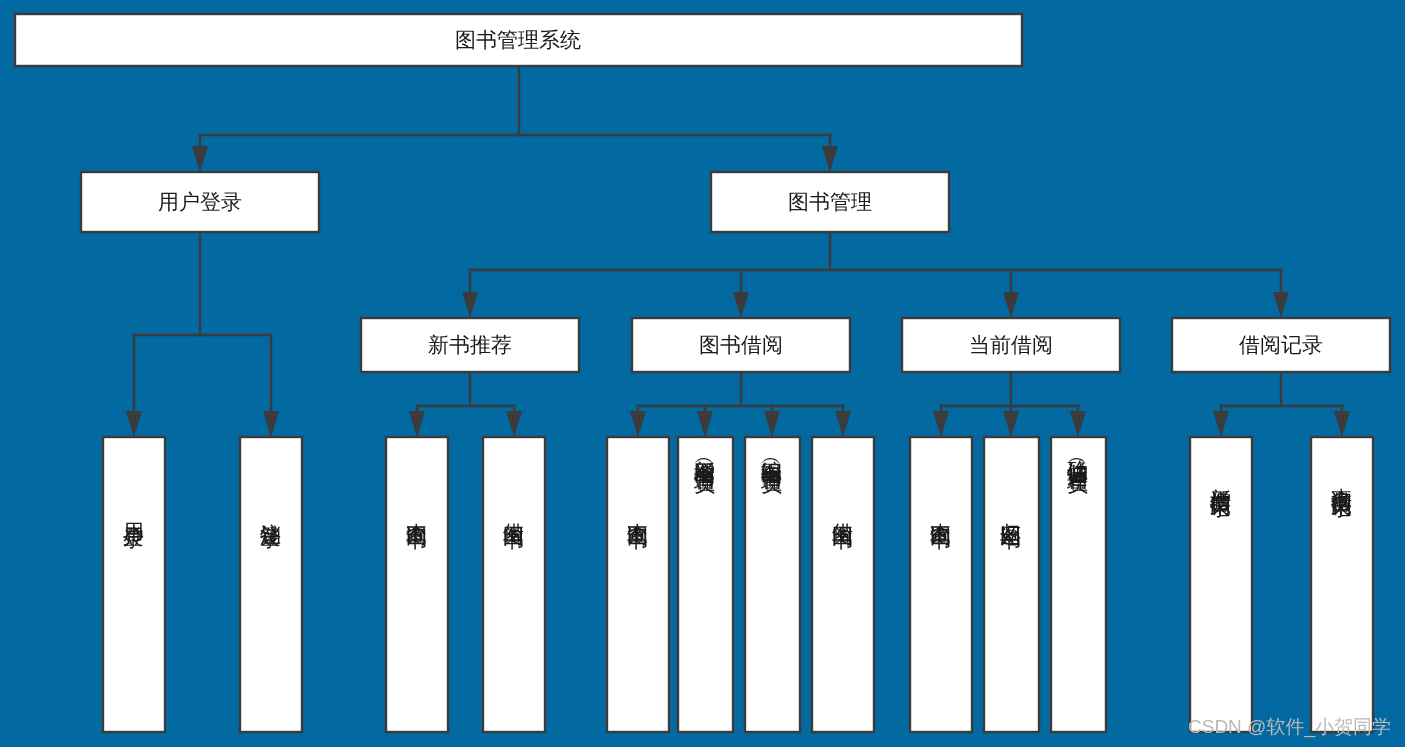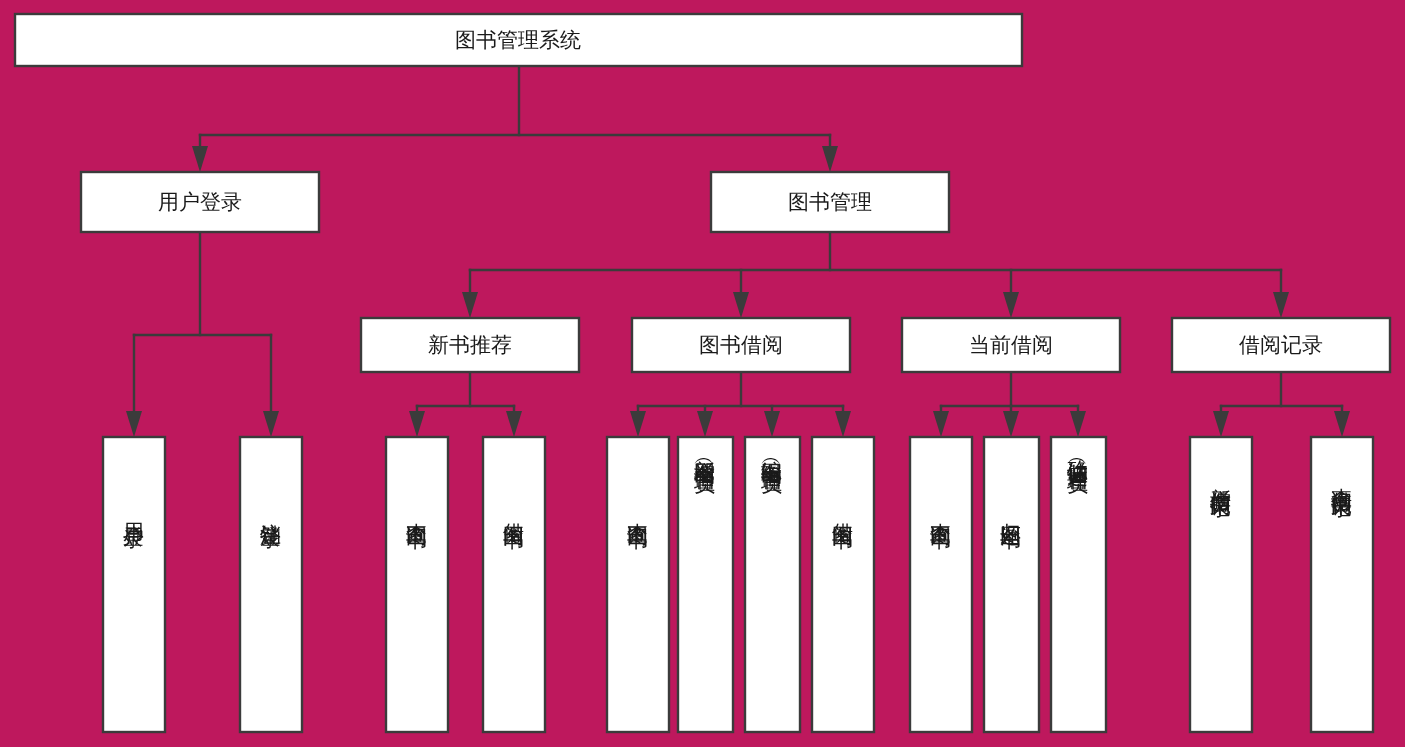--- a/index.html
+++ b/index.html
@@ -7,21 +7,21 @@
     padding: 0;
     background: #ffffff;
   }
   body {
     font-family: "Liberation Sans", "DejaVu Sans", sans-serif;
   }
   #diagram-root {
     position: relative;
     width: 1405px;
     height: 747px;
-    background: #be185d;
+    background: #0369a1;
     overflow: hidden;
   }
   svg.diagram-canvas {
     position: absolute;
     left: 0;
     top: 0;
     width: 1405px;
     height: 747px;
   }
   .node-box {
@@ -234,14 +234,15 @@
       <rect class="node-box" x="1190" y="437" width="62" height="295"></rect>
       <text class="node-label-v" x="1221" y="477">新增借阅记录</text>
     </g>
     <g>
       <rect class="node-box" x="1311" y="437" width="62" height="295"></rect>
       <text class="node-label-v" x="1342" y="477">查询借阅记录</text>
     </g>
 
   </svg>
 
+  <div class="watermark-text">CSDN @软件_小贺同学</div>
 
 </div>
 
 </body></html>

